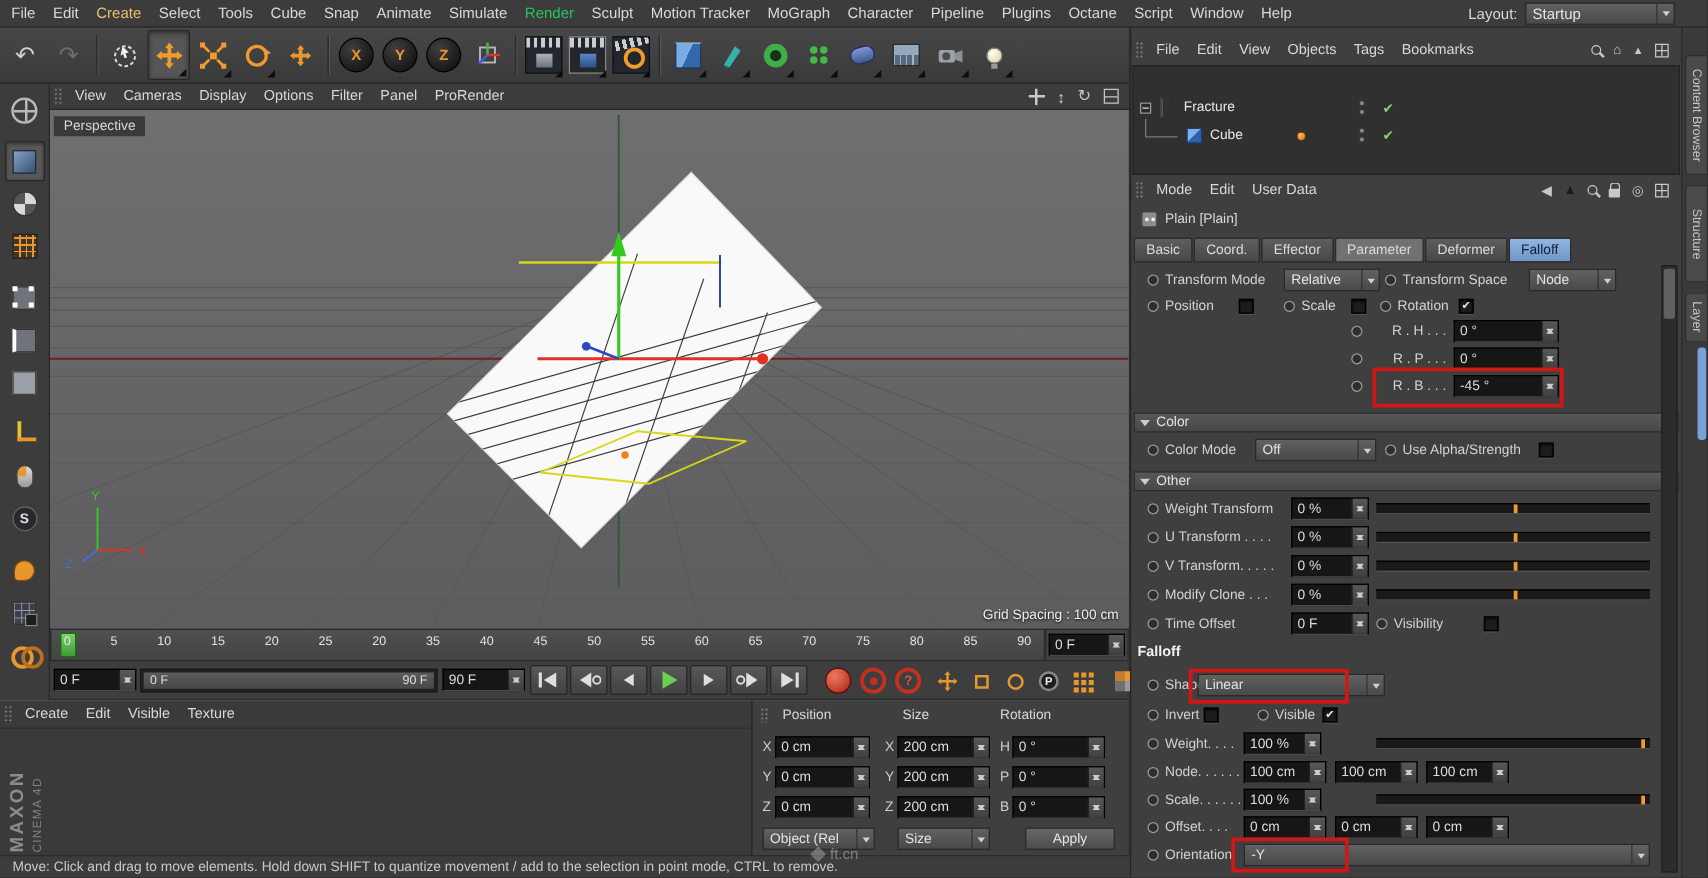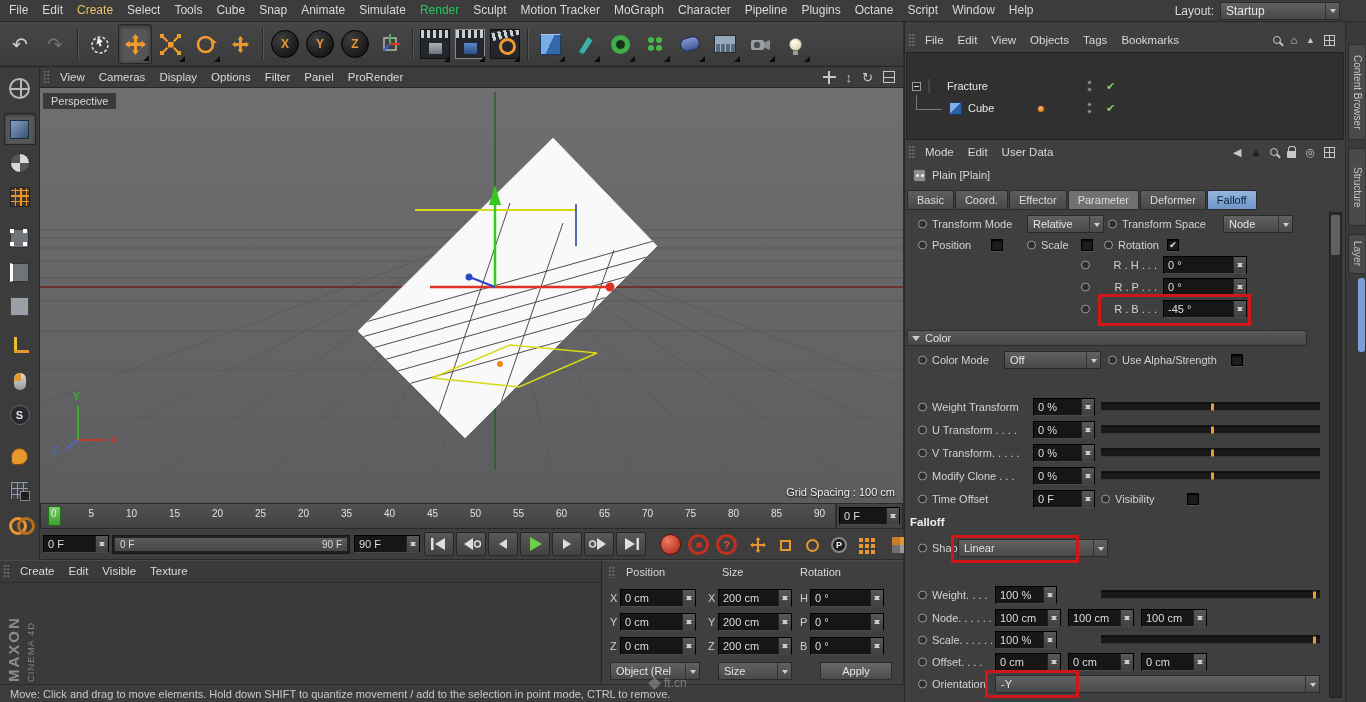--- a/index.html
+++ b/index.html
@@ -147,21 +147,21 @@
 #amtabs{position:absolute;left:2px;top:168px;width:436px;height:21px;display:flex}
 .atab{height:20px;padding:0 9px;background:linear-gradient(#5e5e5e,#484848);border:1px solid #2b2b2b;display:flex;align-items:center;margin-right:1px;border-radius:2px 2px 0 0;font-size:11px;color:#dcdcdc}
 .atab.on{background:#717171}
 .atab.blue{background:linear-gradient(#93b5e0,#6f96c8);color:#0d1f38}
 .efficon{width:13px;height:13px;background:#8d8d8d;border:1px solid #444;border-radius:2px;position:relative}
 .efficon::after{content:"";position:absolute;left:2px;top:4px;width:3px;height:3px;border-radius:50%;background:#f2f2f2;box-shadow:5px 0 #f2f2f2}
 .arow{position:absolute;left:0;width:422px;height:20px}
 .arow>*{position:absolute;top:50%;transform:translateY(-50%)}
 .albl{color:#d2d2d2;white-space:nowrap}
 .alblr{color:#d2d2d2;white-space:nowrap;text-align:right}
-.sect{position:absolute;left:2px;width:400px;height:16px;background:linear-gradient(#585858,#474747);border:1px solid #2d2d2d;display:flex;align-items:center;padding-left:4px;color:#e2e2e2}
+.sect{position:absolute;left:2px;width:436px;height:16px;background:linear-gradient(#585858,#474747);border:1px solid #2d2d2d;display:flex;align-items:center;padding-left:4px;color:#e2e2e2}
 .sect::before{content:"";border:4px solid transparent;border-top:5px solid #ccc;margin:4px 5px 0 0}
 .fsect{position:absolute;left:5px;font-weight:bold;color:#f0f0f0;font-size:11.5px}
 .sld{position:absolute;height:9px;background:#191919;border-top:1px solid #000;border-bottom:1px solid #575757}
 .knob{position:absolute;top:0;bottom:0;width:3px;background:#ef9b2e}
 #amscroll{position:absolute;right:3px;top:190px;width:13px;height:486px;background:#2c2c2c;border:1px solid #1f1f1f}
 #amthumb{position:absolute;left:1px;top:2px;width:9px;height:40px;background:#606060;border-radius:2px}
 
 #dock{position:absolute;left:1345px;top:22px;width:21px;height:680px;background:#3a3a3a;border-left:1px solid #2b2b2b}
 .dtab{position:absolute;left:2px;width:17px;background:#4a4a4a;border:1px solid #2c2c2c;border-right:none;border-radius:3px 0 0 3px;writing-mode:vertical-rl;font-size:10px;color:#c6c6c6;display:flex;align-items:center;justify-content:center;padding:6px 0}
 #dockblue{position:absolute;right:1px;top:256px;width:7px;height:74px;background:#7aa0d8;border-radius:3px}
@@ -763,20 +763,23 @@
     <span class="albl" style="left:27px">Color Mode</span>
     <div class="dd" style="left:99px;width:97px">
         <span class="ddv">Off</span>
         <span class="dda"></span>
       </div>
     <span class="pdot" style="left:203px"></span>
     <span class="albl" style="left:217px">Use Alpha/Strength</span>
     <span class="cb" style="left:326px"></span>
   </div>
 
+  <div class="sect" style="top:355px">
+      <span>Other</span>
+    </div>
   <div class="arow" style="top:375px">
     <span class="pdot" style="left:13px"></span>
     <span class="albl" style="left:27px">Weight Transform</span>
     <div class="fld" style="left:128px;width:62px">
         <span class="fv">0 %</span>
         <span class="spin"></span>
       </div>
     <div class="sld" style="left:196px;width:219px">
         <span class="knob" style="left:50%"></span>
       </div>
@@ -827,20 +830,28 @@
   </div>
 
   <span class="fsect" style="top:494px">Falloff</span>
   <div class="arow" style="top:516px">
     <span class="pdot" style="left:13px"></span>
     <span class="albl" style="left:27px">Shape</span>
     <div class="dd" style="left:53px;width:150px">
         <span class="ddv">Linear</span>
         <span class="dda"></span>
       </div>
+  </div>
+  <div class="arow" style="top:540px">
+    <span class="pdot" style="left:13px"></span>
+    <span class="albl" style="left:27px">Invert</span>
+    <span class="cb" style="left:58px"></span>
+    <span class="pdot" style="left:101px"></span>
+    <span class="albl" style="left:115px">Visible</span>
+    <span class="cb on" style="left:153px"></span>
   </div>
   <div class="arow" style="top:563px">
     <span class="pdot" style="left:13px"></span>
     <span class="albl" style="left:27px">Weight. . . .</span>
     <div class="fld" style="left:90px;width:62px">
         <span class="fv">100 %</span>
         <span class="spin"></span>
       </div>
     <div class="sld" style="left:196px;width:219px">
         <span class="knob" style="left:97%"></span>

